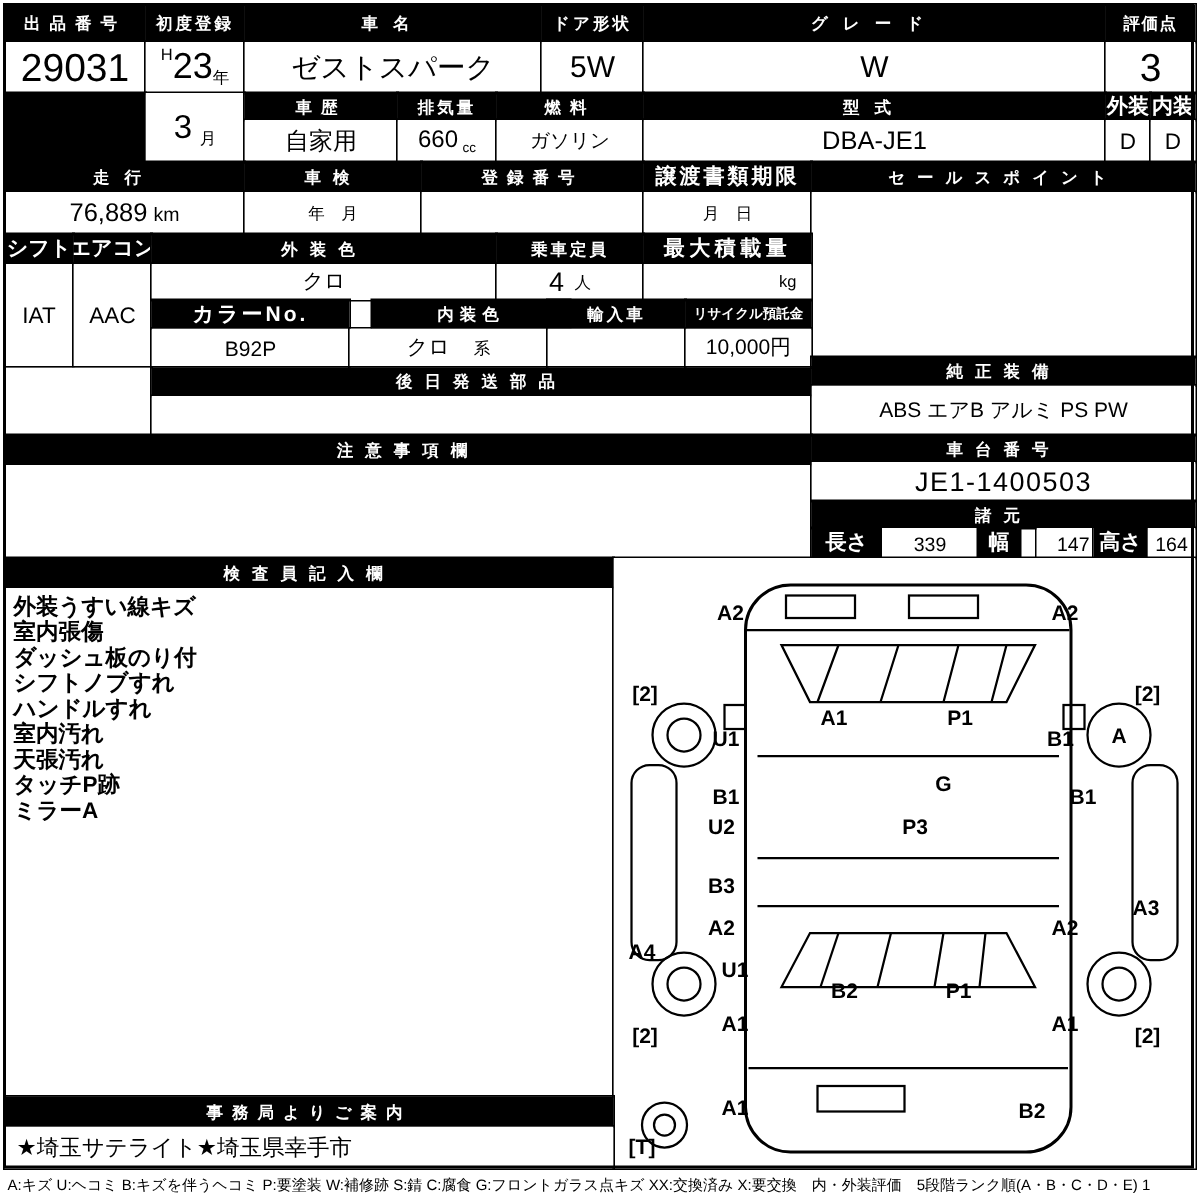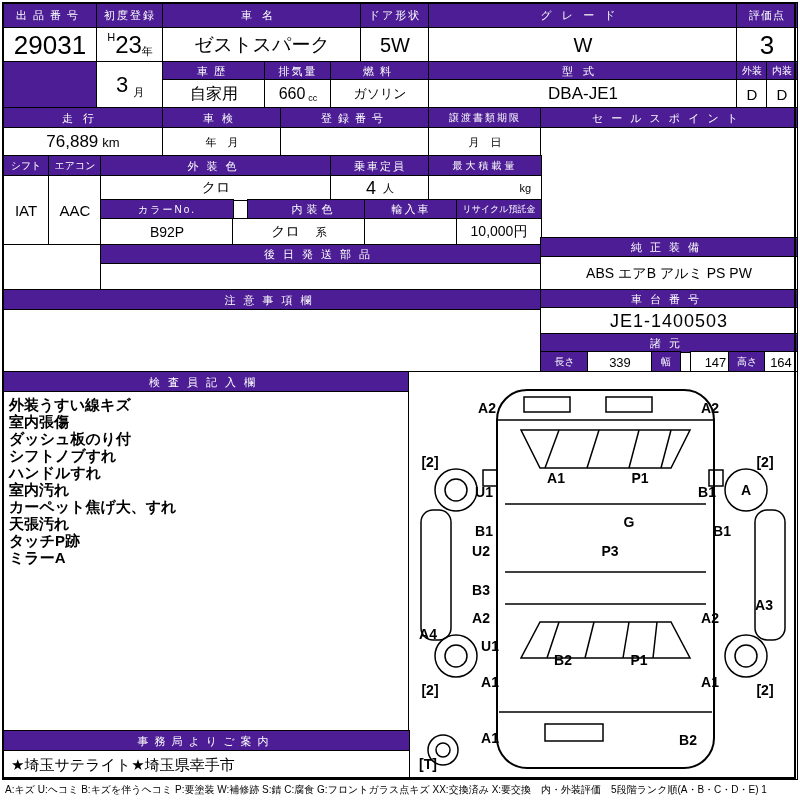--- a/index.html
+++ b/index.html
@@ -2,25 +2,25 @@
 <html><head>
 <meta charset="utf-8">
 <style>
   * { margin:0; padding:0; box-sizing:border-box; }
   html,body { width:800px; height:800px; overflow:hidden; }
   body { position:relative; background:#fff; color:#000;
          font-family:"Liberation Sans","DejaVu Sans",sans-serif; font-size:12px; }
   .c { position:absolute; outline:1px solid #000; background:#fff;
        display:flex; align-items:center; justify-content:center;
        overflow:hidden; white-space:nowrap; }
-  .k { background:#4c1d95; color:#fff; font-size:11px; font-weight:normal; }
+  .k { background:#000000; color:#fff; font-size:11px; font-weight:bold; }
   .frame { position:absolute; left:2px; top:2px; width:794px; height:777px;
            border:2px solid #000; pointer-events:none; background:transparent; }
   .b { font-weight:normal; }
-  .fs9{font-size:9px}.fs10{font-size:10px}.fs11{font-size:11px}.fs13{font-size:13px}
+  .fs9{font-size:9px}.fs10{font-size:14px}.fs11{font-size:11px}.fs13{font-size:13px}
   .fs14{font-size:14px}.fs15{font-size:15px}.fs16{font-size:16px}.fs17{font-size:17px}
   .fs18{font-size:18px}.fs19{font-size:19px}.fs20{font-size:20px}.fs22{font-size:22px}
   .fs24{font-size:24px}.fs26{font-size:26px}
   .left { justify-content:flex-start;text-align:right; }
   .right { justify-content:flex-end; }
   .notes-area { flex-direction:column; align-items:flex-start; justify-content:flex-start;
                 padding:4px 6px; }
   .note-line { font-size:15px; font-weight:bold; line-height:17px; }
   .diagram-wrap { padding:0; }
   .diagram-wrap svg { position:absolute; left:0; top:0; }
@@ -138,21 +138,20 @@
 <div class="c b fs13" style="left:765px;top:352px;width:32px;height:20px">164</div>
 
 <div class="c k" style="left:3px;top:372px;width:406px;height:20px;letter-spacing:8px">検査員記入欄</div>
 <div class="c notes-area" style="left:3px;top:392px;width:406px;height:339px">
   <div class="note-line">外装うすい線キズ</div>
   <div class="note-line">室内張傷</div>
   <div class="note-line">ダッシュ板のり付</div>
   <div class="note-line">シフトノブすれ</div>
   <div class="note-line">ハンドルすれ</div>
   <div class="note-line">室内汚れ</div>
-  <div class="note-line">カーペット焦げ大、すれ</div>
   <div class="note-line">天張汚れ</div>
   <div class="note-line">タッチP跡</div>
   <div class="note-line">ミラーA</div>
 </div>
 
 <div class="c diagram-wrap" style="left:409px;top:372px;width:388px;height:407px">
   <svg viewBox="0 0 388 407" width="388" height="407" fill="none" stroke="#000" stroke-width="1.5">
 
     <rect x="88" y="18" width="217" height="378" rx="30" stroke-width="2"></rect>
     <rect x="115" y="25" width="46" height="15"></rect>

